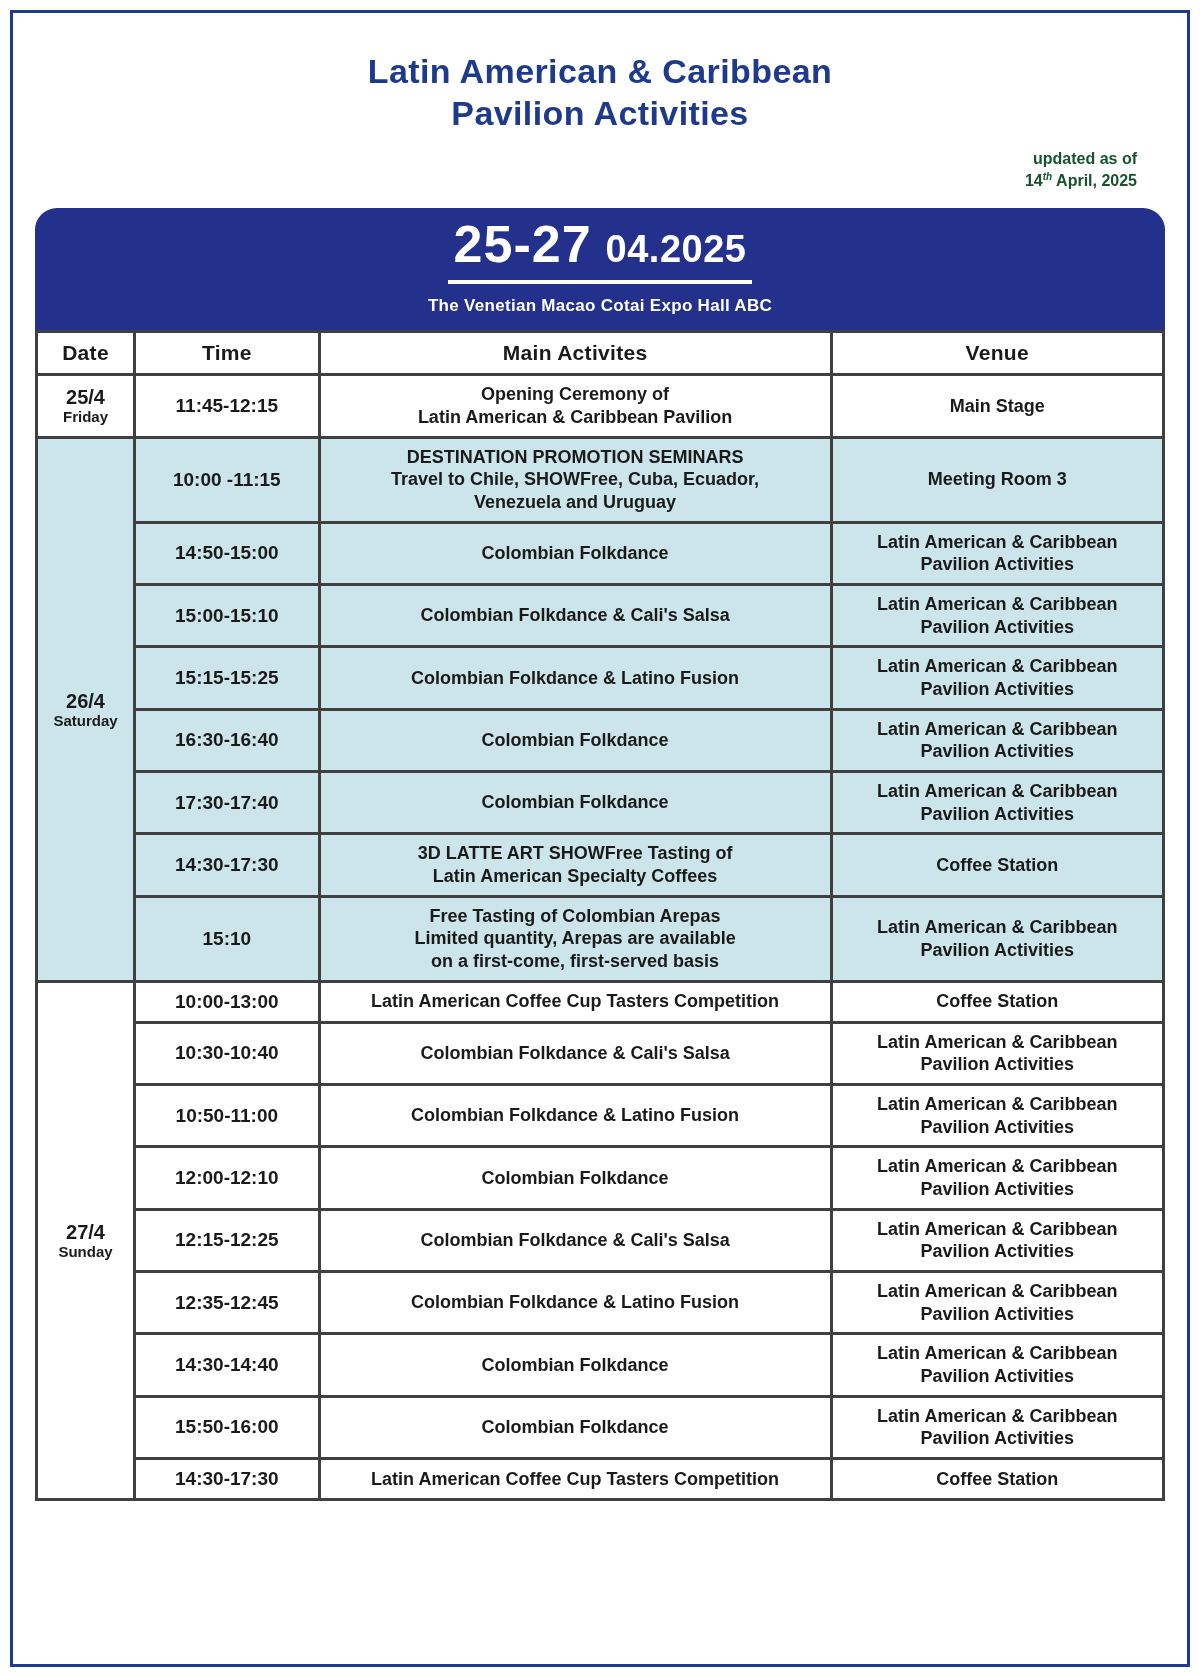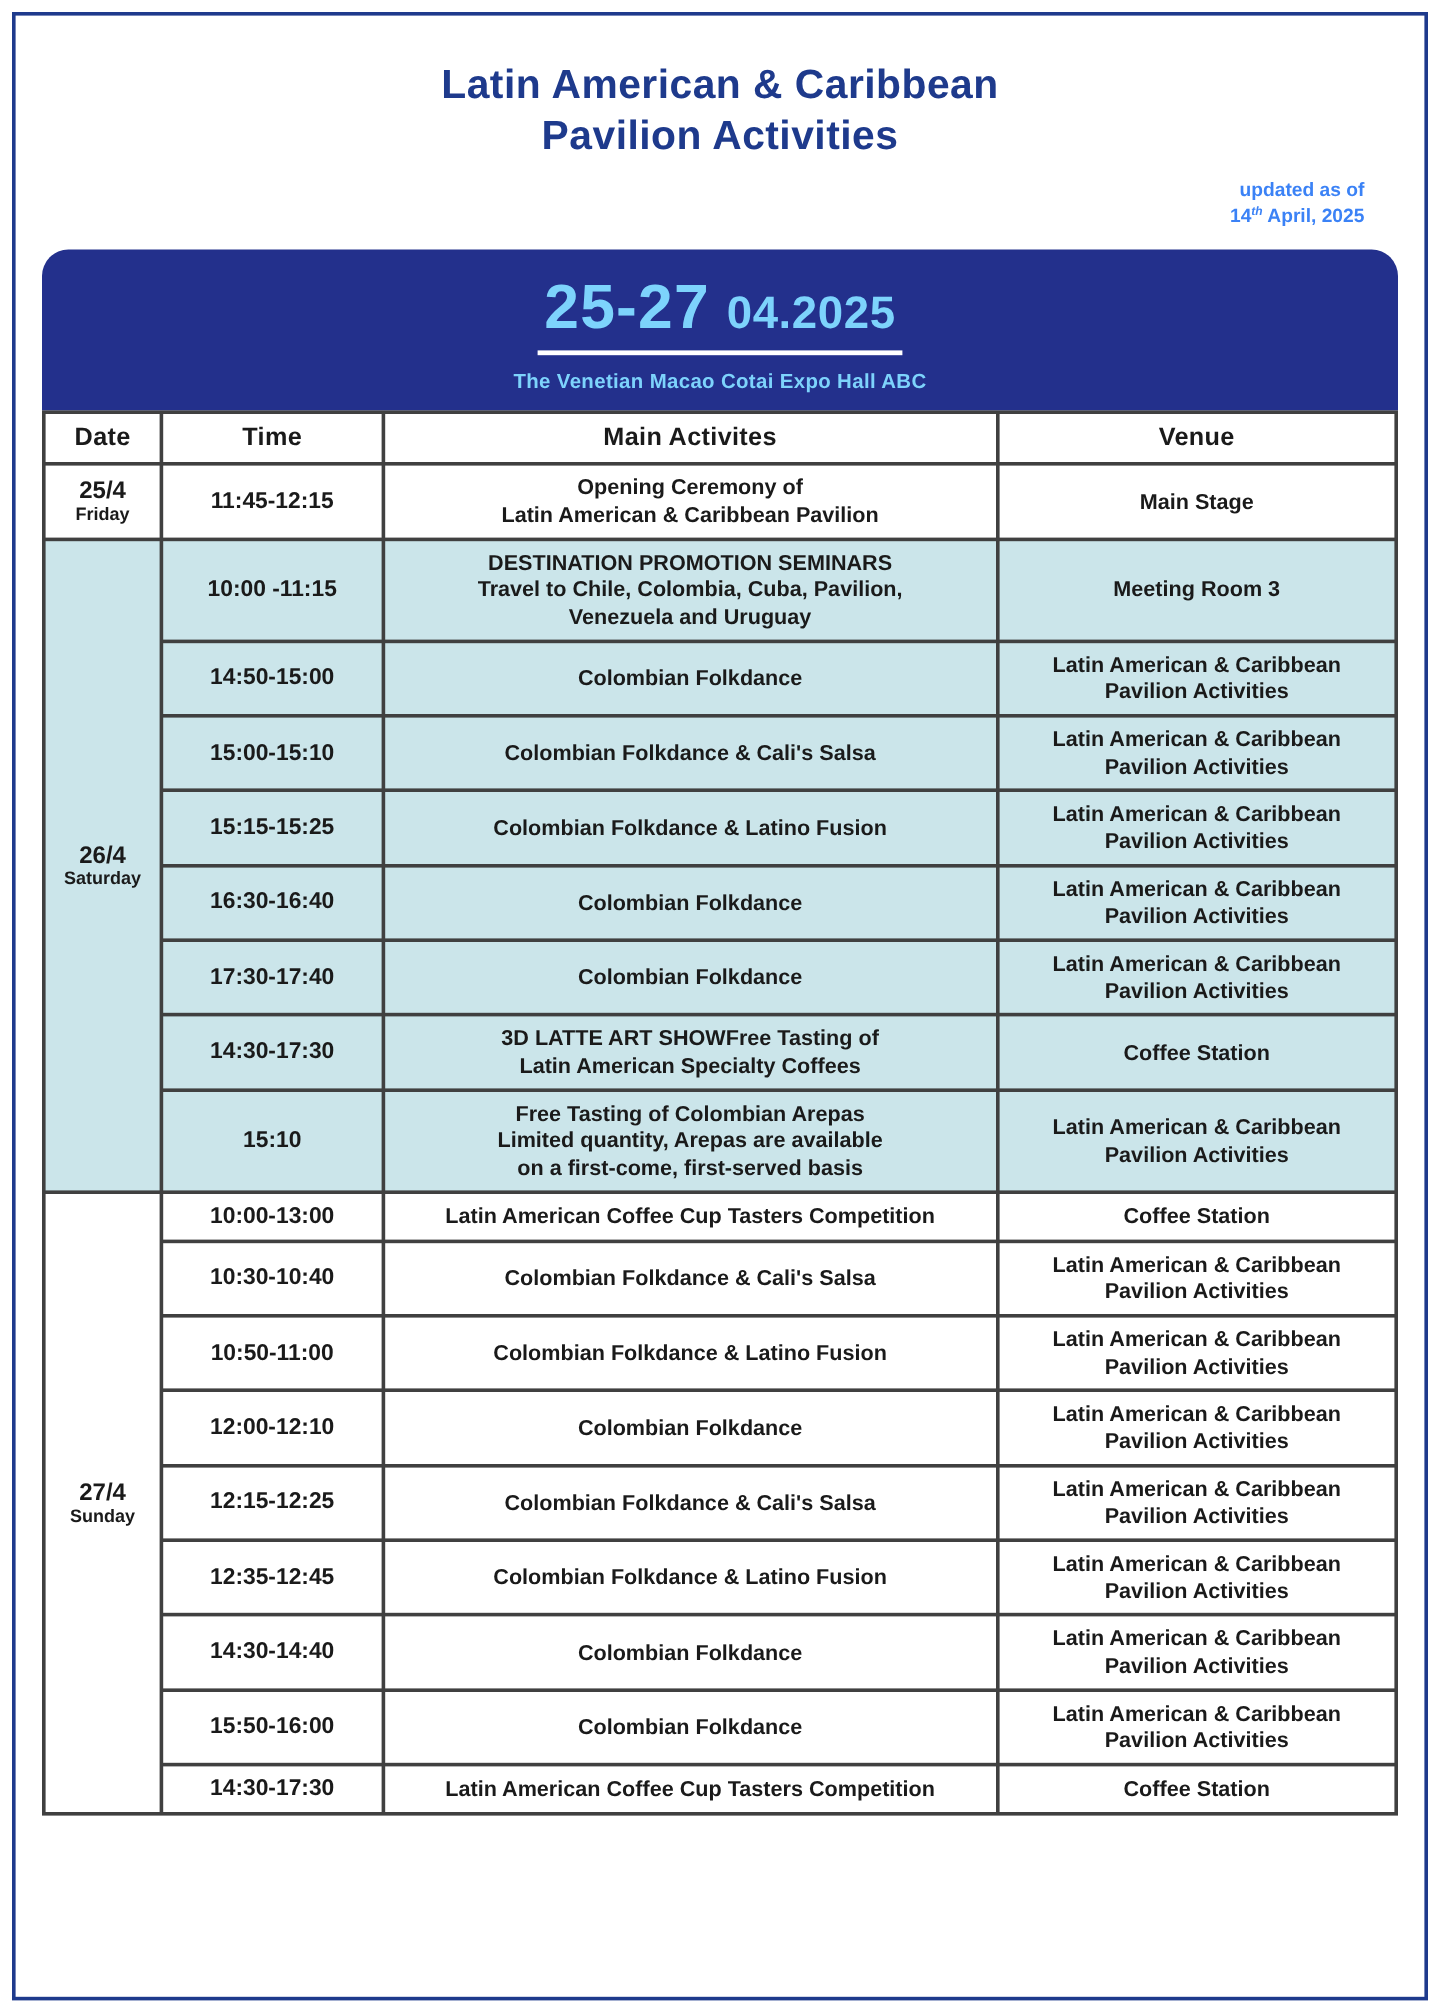--- a/index.html
+++ b/index.html
@@ -44,41 +44,41 @@
     color: #1e3a8c;
     font-weight: bold;
     font-size: 34px;
     line-height: 1.24;
     letter-spacing: 0.4px;
   }
 
   
   .updated-block {
     text-align: right;
-    color: #3b82f6;
+    color: #14532d;
     font-weight: bold;
     font-size: 16px;
     line-height: 1.35;
     padding-right: 28px;
     margin-top: 14px;
   }
   .updated-block sup {
     font-size: 10px;
     vertical-align: super;
     font-style: italic;
   }
 
   
   .banner {
     margin-top: 16px;
     background: #23308c;
     border-radius: 22px 22px 0 0;
-    padding: 18px 0 14px 0;
+    padding: 6px 0 14px 0;
     text-align: center;
-    color: #7dd3fc;
+    color: #ffffff;
   }
   .banner-dates {
     display: inline-block;
     border-bottom: 4px solid #ffffff;
     padding: 0 6px 6px 6px;
     white-space: nowrap;
   }
   .banner-range {
     font-size: 52px;
     font-weight: bold;
@@ -207,21 +207,21 @@
           </td>
         </tr>
         <tr class="shaded">
           <td class="date-cell" rowspan="8">
             <span class="dnum">26/4</span>
             <span class="dday">Saturday</span>
           </td>
           <td class="time-cell">10:00 -11:15</td>
           <td class="act-cell">
             <div>DESTINATION PROMOTION SEMINARS</div>
-            <div>Travel to Chile, Colombia, Cuba, Pavilion,</div>
+            <div>Travel to Chile, SHOWFree, Cuba, Ecuador,</div>
             <div>Venezuela and Uruguay</div>
           </td>
           <td class="venue-cell">
             <div>Meeting Room 3</div>
           </td>
         </tr>
         <tr class="shaded">
           <td class="time-cell">14:50-15:00</td>
           <td class="act-cell">
             <div>Colombian Folkdance</div>

